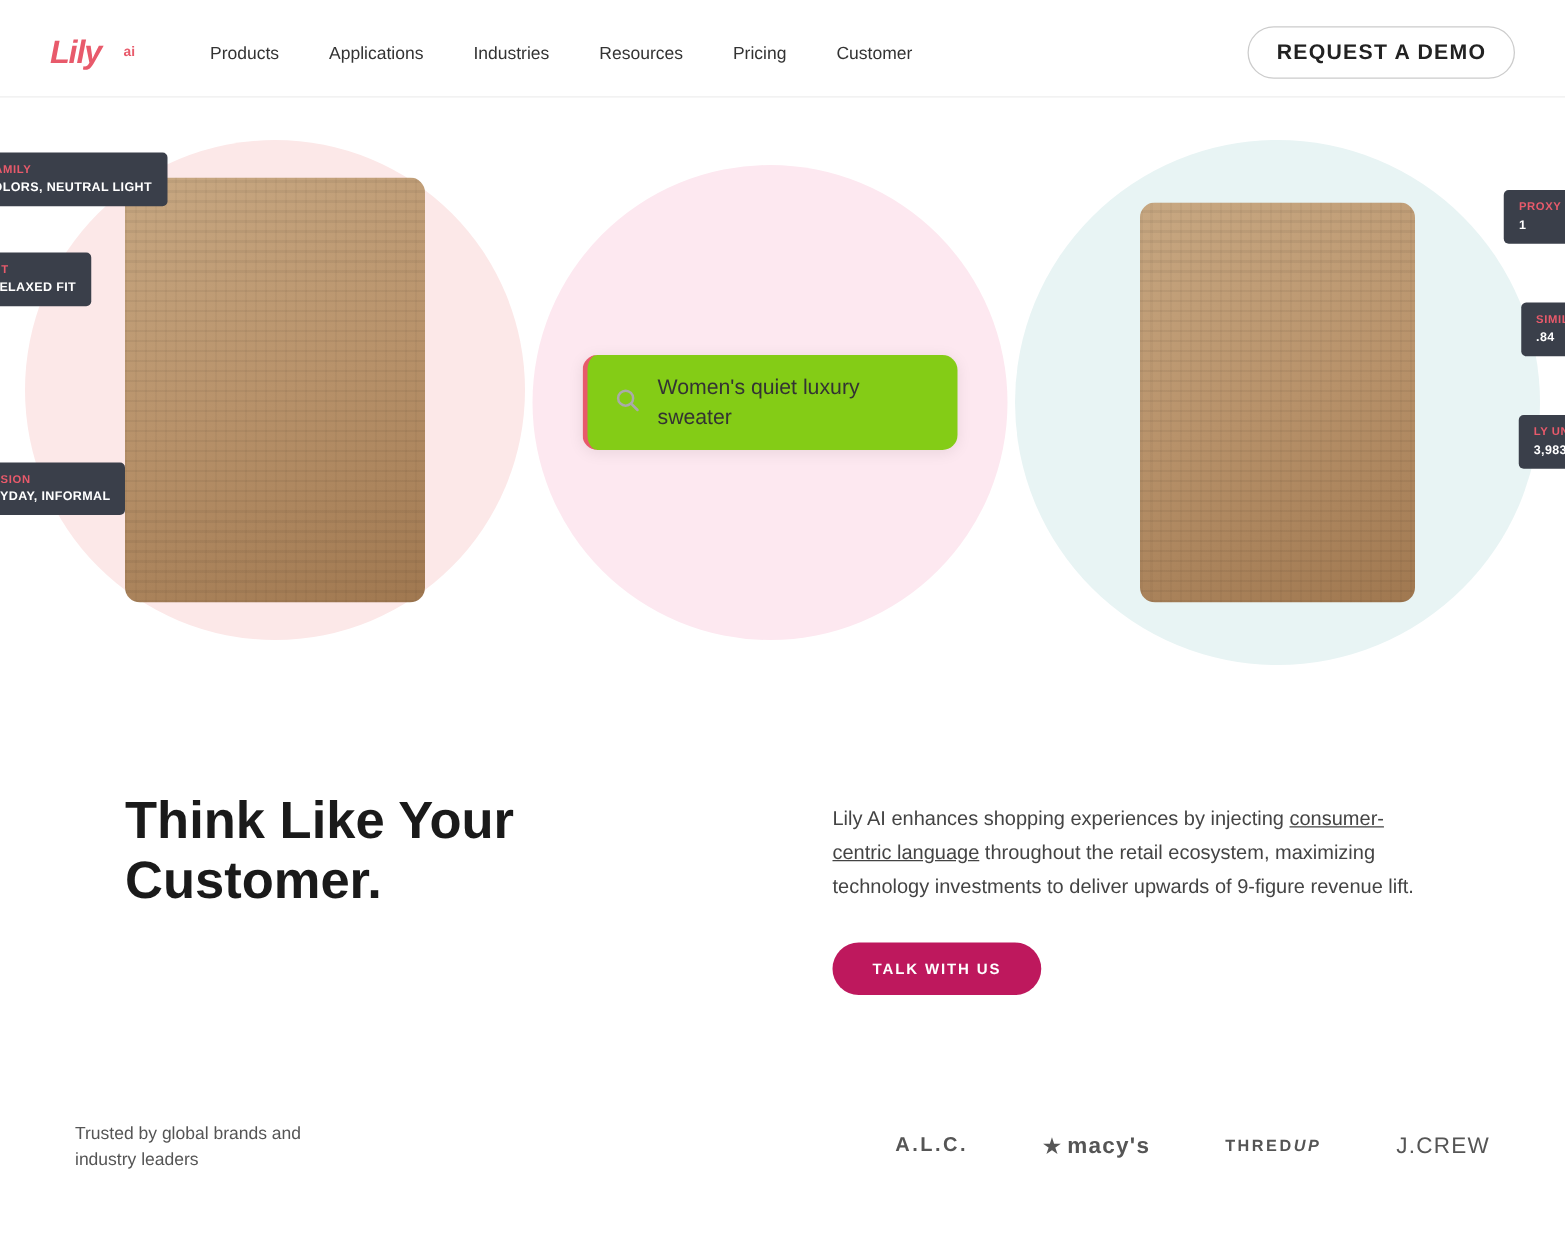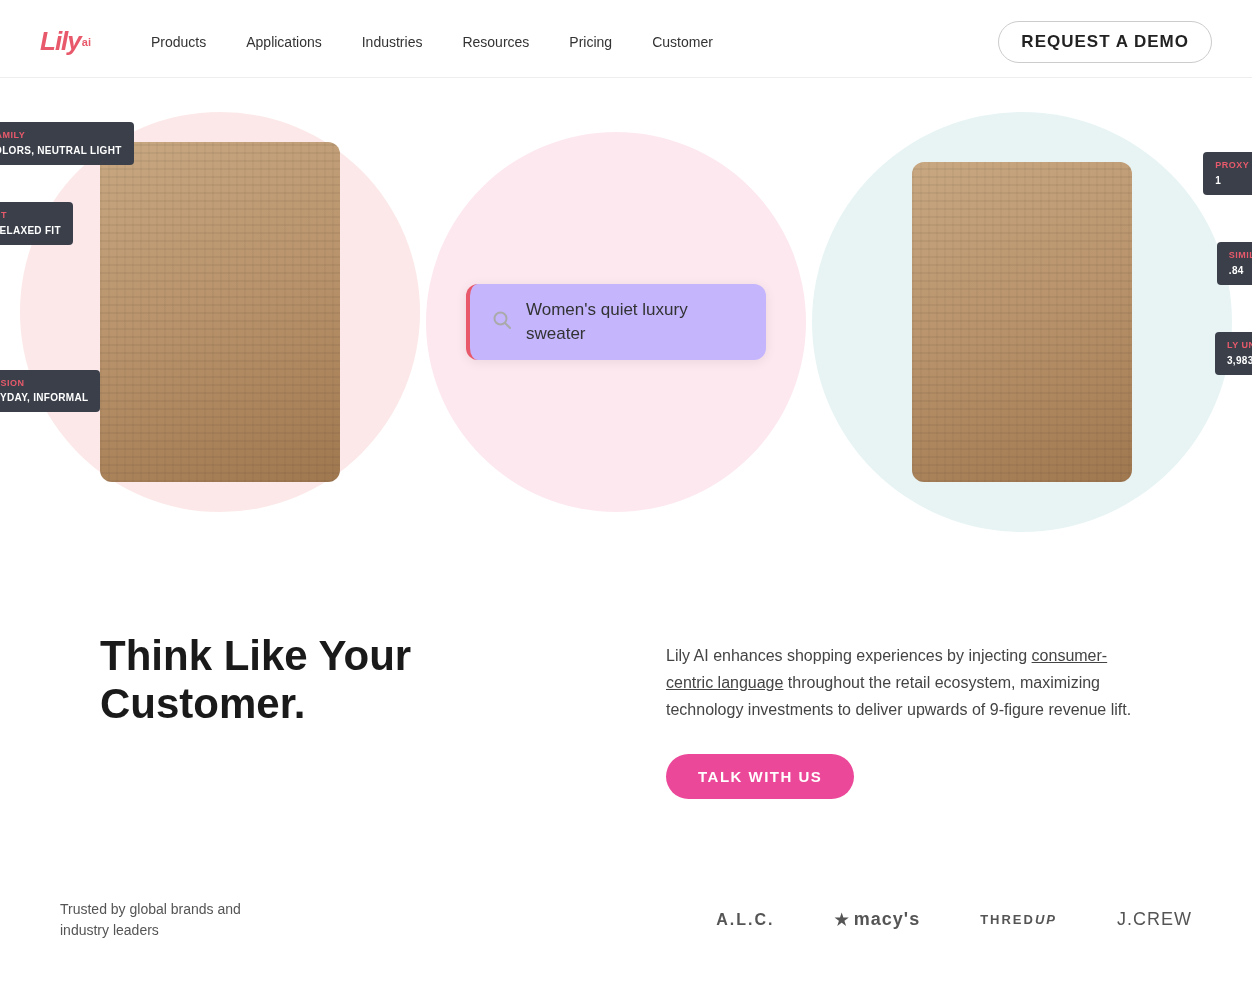--- a/index.html
+++ b/index.html
@@ -5,21 +5,21 @@
     * { margin: 0; padding: 0; box-sizing: border-box; }
     body { font-family: -apple-system, BlinkMacSystemFont, 'Segoe UI', sans-serif; background: #fff; color: #222; width: 1252px; min-height: 1000px; overflow-x: hidden; }
 
     
     nav {
       display: flex; align-items: center; padding: 0 40px; height: 72px;
       border-bottom: 1px solid #eee; position: sticky; top: 6px; background: #fff; z-index: 100;
     }
     .logo { display: flex; align-items: center; margin-right: 60px; }
     .logo-text { font-size: 26px; font-weight: 700; color: #e85a6b; font-style: italic; letter-spacing: -1px; }
-    .logo-ai { font-size: 11px; font-weight: 600; color: #e85a6b; vertical-align: super; margin-left: 1px; }
+    .logo-ai { font-size: 11px; font-weight: 600; color: #e85a6b; vertical-align: super; margin-left: 18px; }
     .nav-links { display: flex; gap: 40px; flex: 1; }
     .nav-link { font-size: 14px; color: #333; text-decoration: none; font-weight: 400; cursor: pointer; }
     .nav-cta {
       background: transparent; border: 1.5px solid #ccc; border-radius: 25px;
       padding: 10px 22px; font-size: 17px; font-weight: 700; letter-spacing: 1px;
       cursor: pointer; color: #222;
     }
 
     
     .hero { display: flex; align-items: flex-start; justify-content: space-between; padding: 40px 20px 60px; gap: 0; }
@@ -50,21 +50,21 @@
     .tag-fit { top: 90px; left: -40px; }
     .tag-occasion { bottom: 100px; left: -60px; }
 
     
     .circle-mid {
       width: 380px; height: 380px; border-radius: 50%; background: #fde8f0;
       position: relative; display: flex; align-items: center; justify-content: center;
       flex-shrink: 0; margin-top: 20px;
     }
     .search-box {
-      background: #c4b5fd; border-radius: 12px; padding: 14px 22px;
+      background: #84cc16; border-radius: 12px; padding: 14px 22px;
       display: flex; align-items: center; gap: 14px;
       width: 300px; box-shadow: 0 2px 12px rgba(0,0,0,0.08);
       border-left: 4px solid #e85a6b;
     }
     .search-icon-svg { color: #aaa; flex-shrink: 0; }
     .search-text { font-size: 17px; color: #333; font-weight: 400; line-height: 1.4; }
 
     
     .circle-right {
       width: 420px; height: 420px; border-radius: 50%; background: #e8f4f4;
@@ -86,22 +86,22 @@
     .tag-ly { top: 220px; right: -80px; }
 
     
     .bottom { display: flex; padding: 40px 100px 60px; gap: 80px; align-items: flex-start; }
     .bottom-left { flex: 1; }
     .headline { font-size: 42px; font-weight: 800; color: #1a1a1a; line-height: 1.15; margin-bottom: 20px; }
     .bottom-right { flex: 1; padding-top: 10px; }
     .body-text { font-size: 16px; color: #444; line-height: 1.7; margin-bottom: 30px; }
     .link-underline { text-decoration: underline; color: #444; }
     .cta-btn {
-      background: #ec4899; color: #fff; border: none; border-radius: 25px;
-      padding: 14px 32px; font-size: 15px; font-weight: 700; letter-spacing: 1.5px;
+      background: #be185d; color: #fff; border: none; border-radius: 25px;
+      padding: 14px 32px; font-size: 12px; font-weight: 700; letter-spacing: 1.5px;
       cursor: pointer; text-transform: uppercase;
     }
 
     
     .brands { padding: 40px 60px 60px; display: flex; align-items: center; }
     .brands-text { font-size: 14px; color: #555; line-height: 1.5; max-width: 200px; }
     .brand-logos { display: flex; align-items: center; gap: 60px; flex: 1; justify-content: flex-end; }
     .brand-logo { font-size: 18px; color: #555; font-weight: 700; letter-spacing: 1px; }
     .brand-logo-alc { font-size: 16px; letter-spacing: 2px; }
     .brand-logo-macys { display: flex; align-items: center; gap: 4px; text-align: center; }

